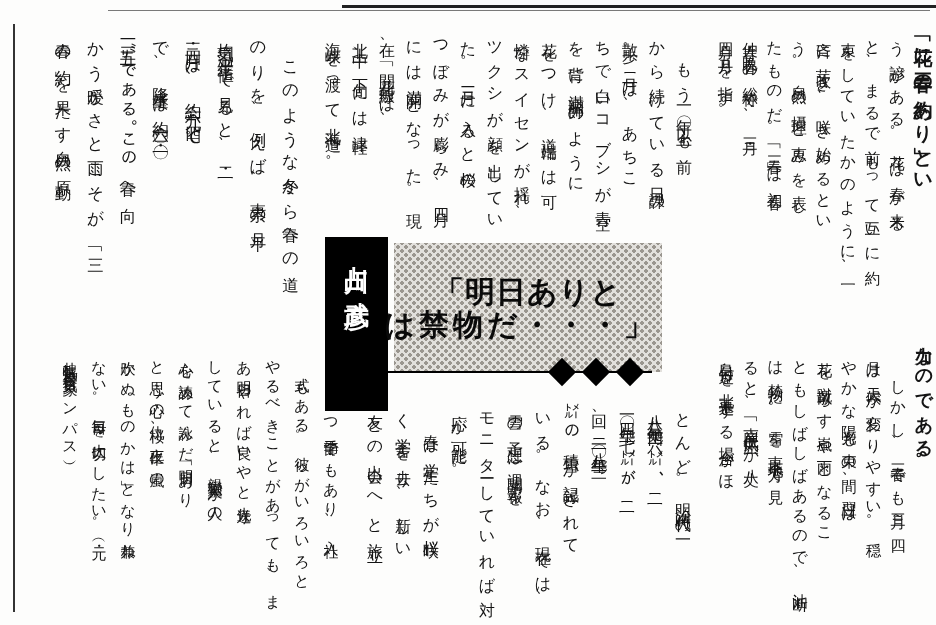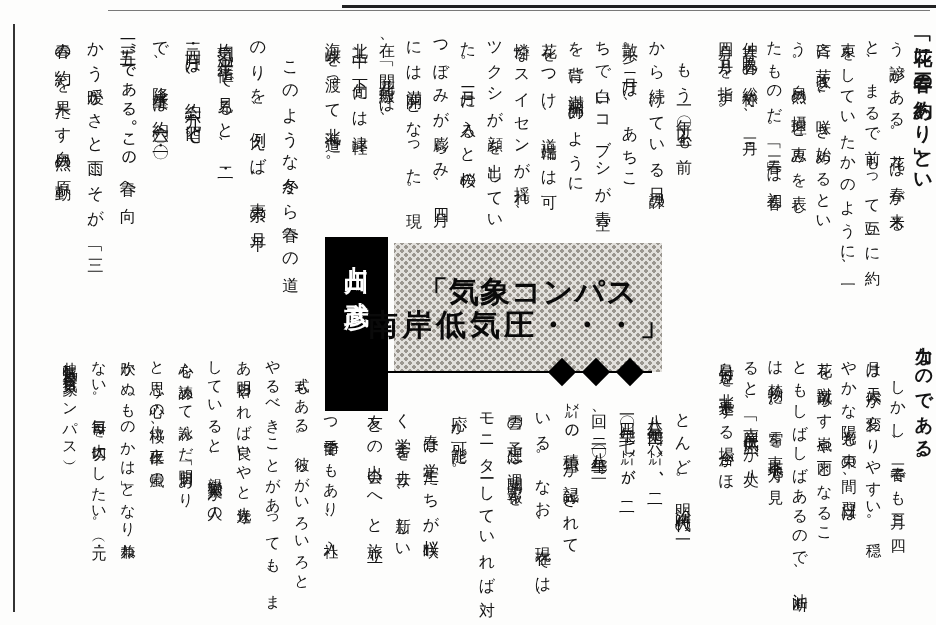--- a/index.html
+++ b/index.html
@@ -117,22 +117,22 @@
   </div>
 
   <div class="name-box">
     <div class="name-text">
       <span>占川</span>
       <span class="name-given">武彦</span>
     </div>
   </div>
 
   <div class="title-box">
-    <div class="title-line">「気象コンパス</div>
-    <div class="title-line title-line2">南岸低気圧・・・」</div>
+    <div class="title-line">「明日ありと</div>
+    <div class="title-line title-line2">は禁物だ・・・」</div>
   </div>
 
   <div class="deco-rule"></div>
   <div class="diamond d1"></div>
   <div class="diamond d2"></div>
   <div class="diamond d3"></div>
 
   <div class="vblock b-br">
     <div class="vcol first">力なのである。</div>
     <div class="vcol">　しかし、三春でも三月～四</div>

